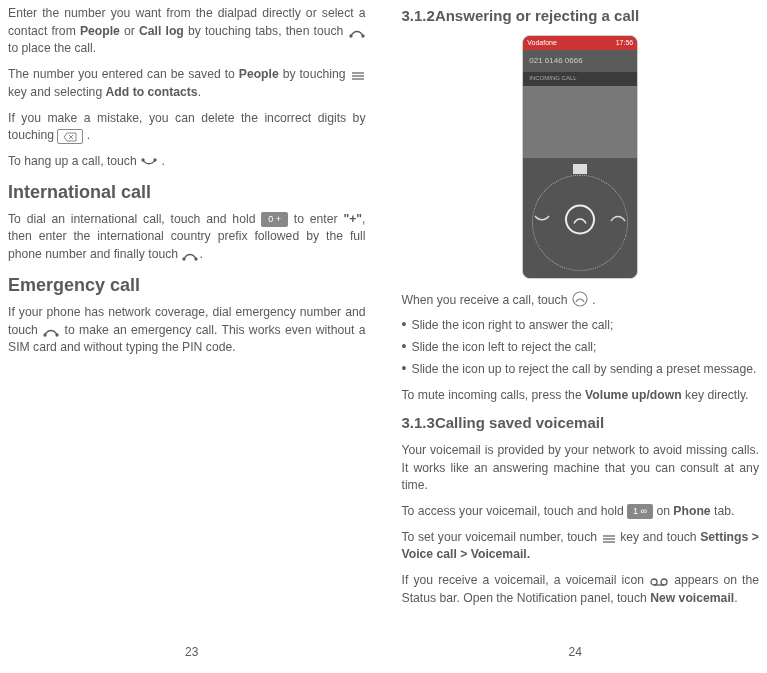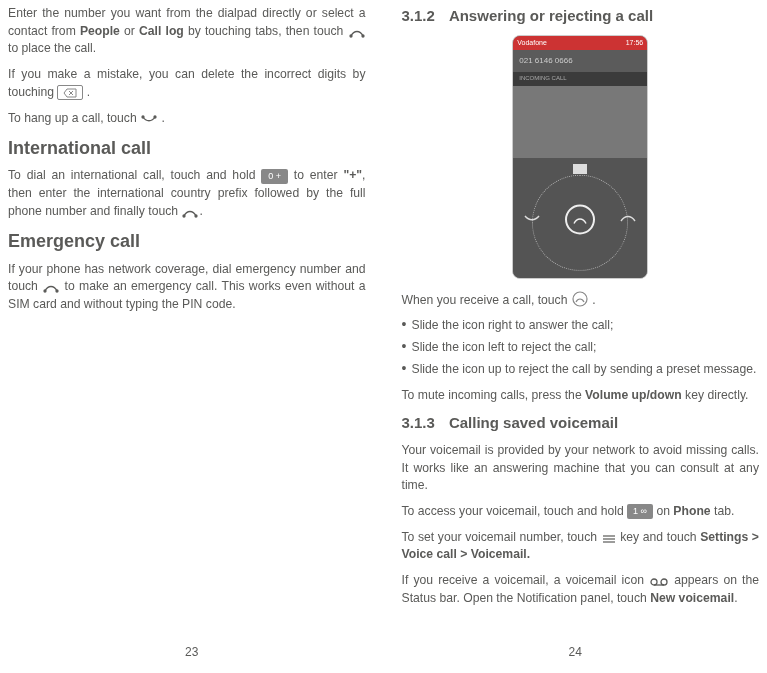--- a/index.html
+++ b/index.html
@@ -33,30 +33,30 @@
     font-weight: bold;
     margin: 6px 0 6px 0;
     font-size: 18px;
   }
   .heading {
     font-weight: bold;
     font-size: 15px;
     color: #5a5a58;
     margin-bottom: 8px;
   }
-  .sec-num { margin-right: 14px; }
+  .sec-num { }
   .icon {
     display: inline-block;
     vertical-align: middle;
     margin: 0 1px;
   }
   .phone-img {
     display: block;
     margin: 4px auto 12px auto;
-    width: 136px;
+    width: 116px;
     height: 244px;
     border: 1px solid #ccc;
     border-radius: 8px;
     background: #787878;
     position: relative;
     overflow: hidden;
   }
   .statusbar {
     height: 14px;
     background: #c33;
@@ -188,20 +188,30 @@
     <span>Enter the number you want from the dialpad directly or select a contact from </span><b>People</b><span> or </span><b>Call log</b><span> by touching tabs, then touch </span>
     <span class="icon">
       <svg class="inline" width="16" height="12" viewBox="0 0 16 12" fill="none" stroke="#5a5a58" stroke-width="1.3">
           <path d="M2 10c3-6 9-6 12 0"></path>
           <circle cx="2" cy="10" r="1" fill="#5a5a58"></circle>
           <circle cx="14" cy="10" r="1" fill="#5a5a58"></circle>
         </svg>
     </span><span> to place the call.</span>
   </p>
 
+  <p>
+    <span>The number you entered can be saved to </span><b>People</b><span> by touching </span>
+    <span class="icon">
+      <svg class="inline" width="14" height="10" viewBox="0 0 14 10" stroke="#5a5a58" stroke-width="1.2">
+          <line x1="1" y1="2" x2="13" y2="2"></line>
+          <line x1="1" y1="5" x2="13" y2="5"></line>
+          <line x1="1" y1="8" x2="13" y2="8"></line>
+        </svg>
+    </span><span> key and selecting </span><b>Add to contacts</b><span>.</span>
+  </p>
 
   <p>
     <span>If you make a mistake, you can delete the incorrect digits by touching </span>
     <span class="delkey">
       <svg class="inline" width="14" height="10" viewBox="0 0 14 10" fill="none" stroke="#888" stroke-width="1">
           <path d="M4 1 L13 1 L13 9 L4 9 L1 5 Z"></path>
           <line x1="6" y1="3" x2="10" y2="7"></line>
           <line x1="10" y1="3" x2="6" y2="7"></line>
         </svg>
     </span><span> .</span>

